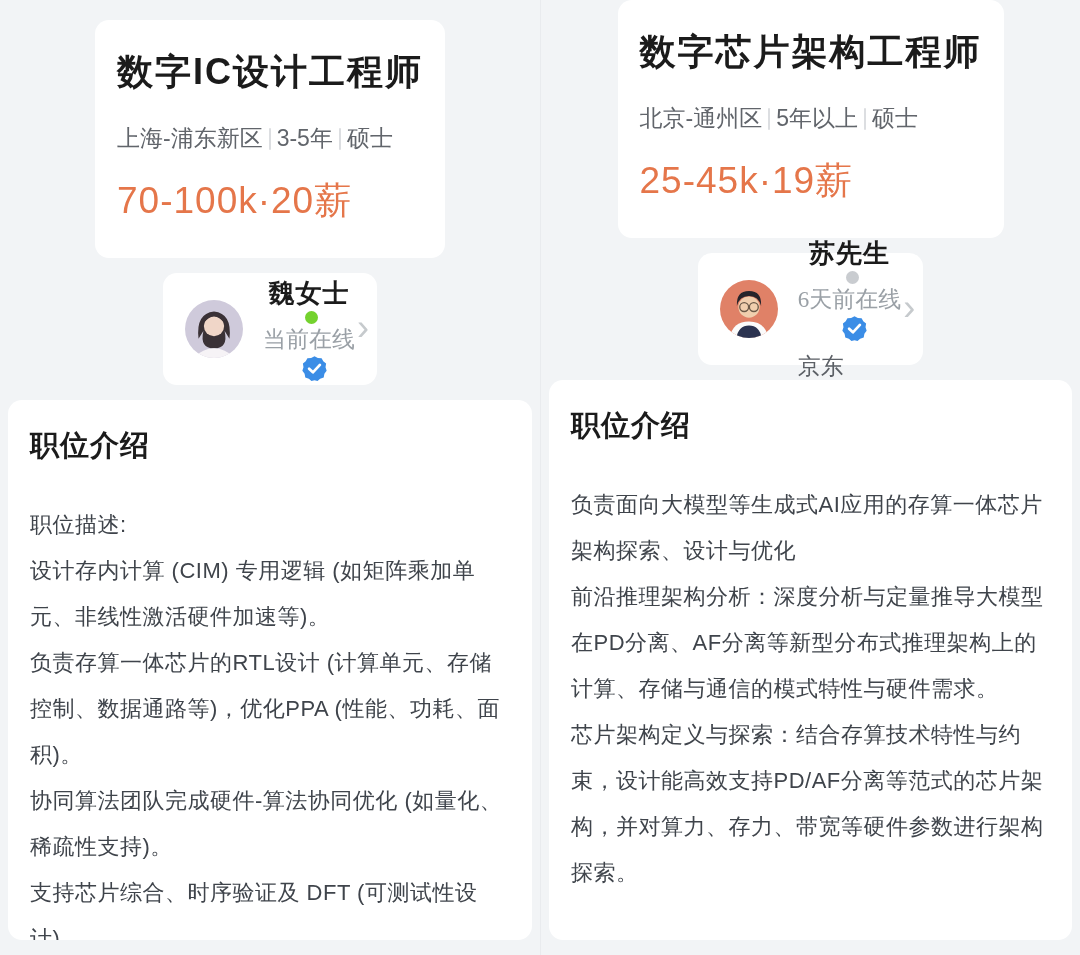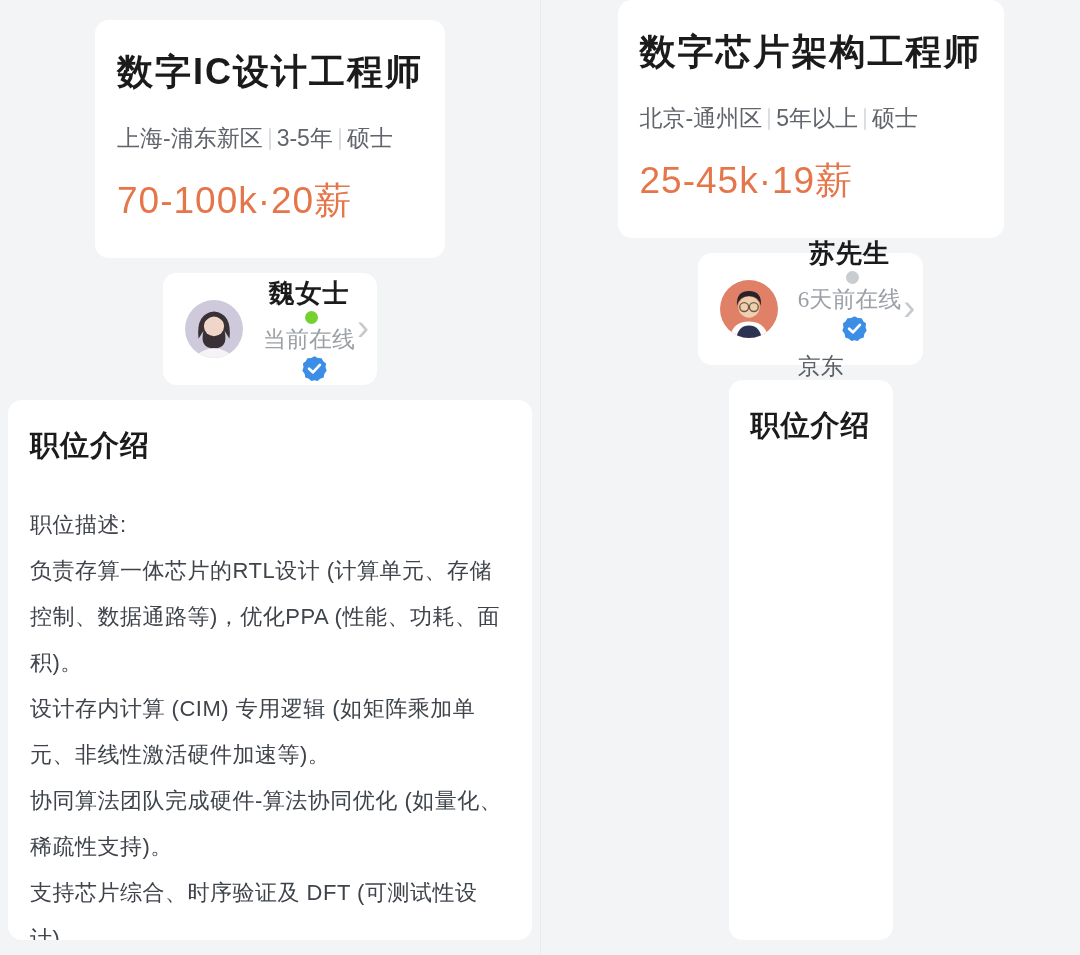--- a/index.html
+++ b/index.html
@@ -92,22 +92,22 @@
           </span>
         </div>
       </div>
       <span class="chevron">›</span>
     </div>
 
     <div class="card card-desc">
       <div class="desc-heading">职位介绍</div>
       <div class="desc-body">
         <p>职位描述:</p>
+        <p>设计存内计算 (CIM) 专用逻辑 (如矩阵乘加单元、非线性激活硬件加速等)。</p>
         <p>负责存算一体芯片的RTL设计 (计算单元、存储控制、数据通路等)，优化PPA (性能、功耗、面积)。</p>
-        <p>设计存内计算 (CIM) 专用逻辑 (如矩阵乘加单元、非线性激活硬件加速等)。</p>
         <p>协同算法团队完成硬件-算法协同优化 (如量化、稀疏性支持)。</p>
         <p>支持芯片综合、时序验证及 DFT (可测试性设计)。 ...</p>
       </div>
 
     </div>
 
   </div>
 
   <div class="column col-right">
 
@@ -147,17 +147,23 @@
             </svg>
           </span>
         </div>
         <div class="recruiter-sub">京东</div>
       </div>
       <span class="chevron">›</span>
     </div>
 
     <div class="card card-desc">
       <div class="desc-heading">职位介绍</div>
+      <div class="desc-body">
+        <p>负责面向大模型等生成式AI应用的存算一体芯片架构探索、设计与优化</p>
+        <p>前沿推理架构分析：深度分析与定量推导大模型在PD分离、AF分离等新型分布式推理架构上的计算、存储与通信的模式特性与硬件需求。</p>
+        <p>芯片架构定义与探索：结合存算技术特性与约束，设计能高效支持PD/AF分离等范式的芯片架构，并对算力、存力、带宽等硬件参数进行架构探索。</p>
+
+      </div>
 
     </div>
 
   </div>
 </div>
 
 </body></html>

